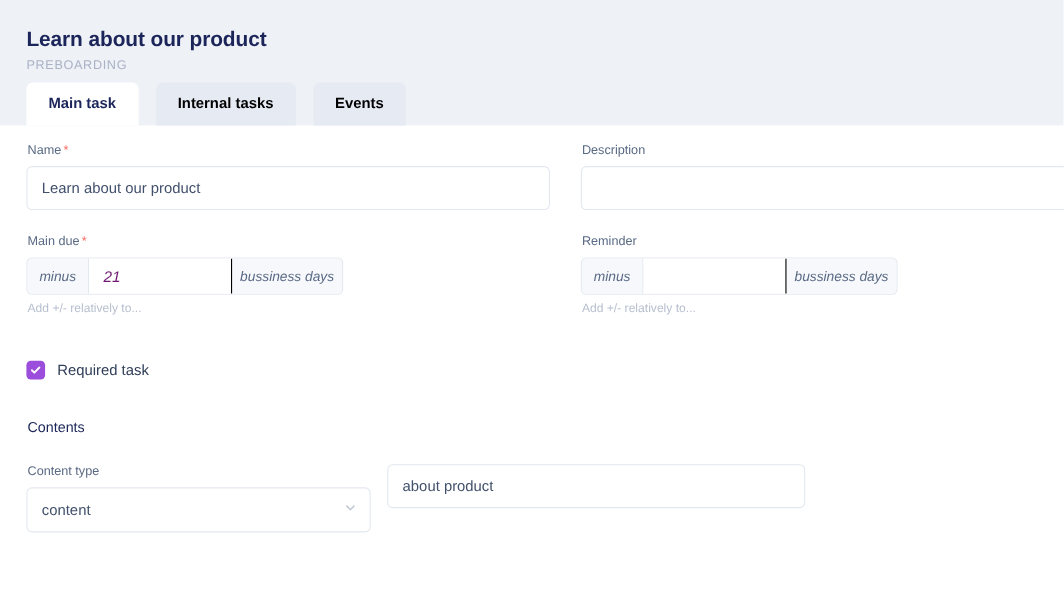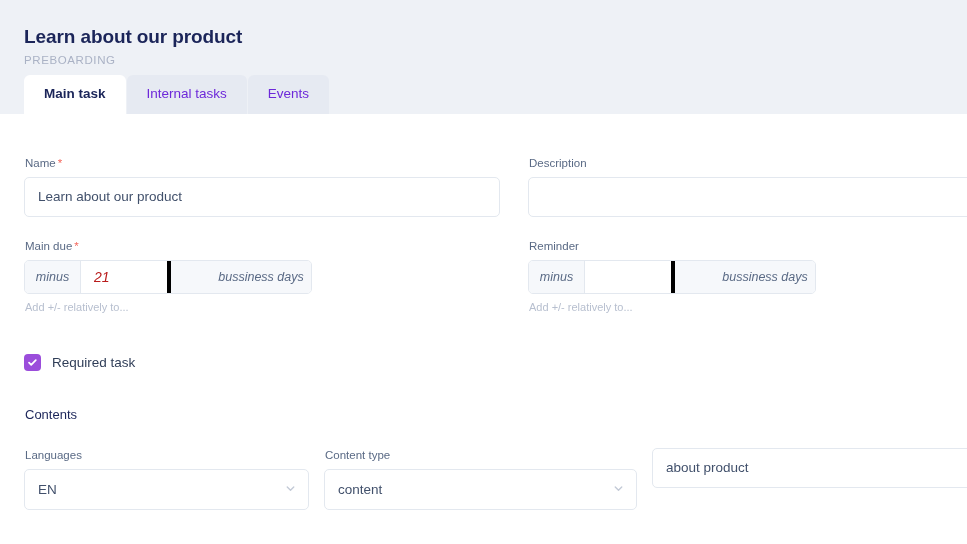--- a/index.html
+++ b/index.html
@@ -39,32 +39,33 @@
     line-height: 14px;
   }
 
   
   .tabs {
     position: absolute;
     left: 24px;
     bottom: 0;
     display: flex;
     align-items: flex-end;
-    gap: 1px;
+    gap: 16px;
   }
   .tab {
     font-size: 13.5px;
-    color: #6d28d9;
+    color: #000000;
     background: #e6eaf2;
     border-radius: 6px 6px 0 0;
     padding: 11px 20px 12px 20px;
     line-height: 16px;
     white-space: nowrap;
     cursor: pointer;
     user-select: none;
+    font-weight: bold;
   }
   .tab.active {
     background: #ffffff;
     color: #1b2559;
     font-weight: bold;
   }
 
   
   .content {
     background: #ffffff;
@@ -130,26 +131,26 @@
   .seg-side {
     background: #f6f8fb;
     color: #5a6a85;
     font-size: 12.5px;
     display: flex;
     align-items: center;
     justify-content: center;
     white-space: nowrap;
   }
   .seg-minus { width: 55px; border-right: 1px solid #e3e8ef; }
-  .seg-unit  { width: 100px; border-left: 4px solid #000000; padding-left: 40px; }
+  .seg-unit  { width: 100px; border-left: 1px solid #000000; }
   .seg-value {
     flex: 1 1 auto;
     background: #ffffff;
     font-size: 14px;
-    color: #b91c1c;
+    color: #701a75;
     display: flex;
     align-items: center;
     padding-left: 13px;
   }
   .hint {
     font-size: 11px;
     color: #b7bfcf;
     margin-top: 7px;
     margin-left: 1px;
     line-height: 13px;
@@ -233,21 +234,21 @@
       <span>Internal tasks</span>
     </div>
     <div class="tab">
       <span>Events</span>
     </div>
   </div>
 </div>
 
 <div class="content">
 
-  <div class="form-row" style="margin-top:42px;">
+  <div class="form-row" style="margin-top:16px;">
     <div class="col-left">
       <div class="field-label">
         <span>Name</span><span class="req-star">*</span>
       </div>
       <div class="text-input name-input">Learn about our product</div>
     </div>
 
     <div class="col-right">
       <div class="field-label">Description</div>
       <div class="text-input desc-input"></div>
@@ -285,31 +286,20 @@
           <path d="M2.2 6.1 L4.6 8.5 L9.6 3.4" fill="none" stroke="#ffffff" stroke-width="1.9" stroke-linecap="round" stroke-linejoin="round"></path>
         </svg>
       </span>
     </div>
     <div class="checkbox-label">Required task</div>
   </div>
 
   <div class="section-title">Contents</div>
 
   <div class="contents-row">
-    <div class="sel-field-lang">
-      <div class="field-label">Languages</div>
-      <div class="select-box">
-        <span class="select-value">EN</span>
-        <span class="chevron">
-          <svg width="13" height="13" viewBox="0 0 14 14">
-            <path d="M3.5 5.5 L7 9 L10.5 5.5" fill="none" stroke="#c3cad6" stroke-width="1.5" stroke-linecap="round" stroke-linejoin="round"></path>
-          </svg>
-        </span>
-      </div>
-    </div>
 
     <div class="sel-field-type">
       <div class="field-label">Content type</div>
       <div class="select-box">
         <span class="select-value">content</span>
         <span class="chevron">
           <svg width="13" height="13" viewBox="0 0 14 14">
             <path d="M3.5 5.5 L7 9 L10.5 5.5" fill="none" stroke="#c3cad6" stroke-width="1.5" stroke-linecap="round" stroke-linejoin="round"></path>
           </svg>
         </span>

